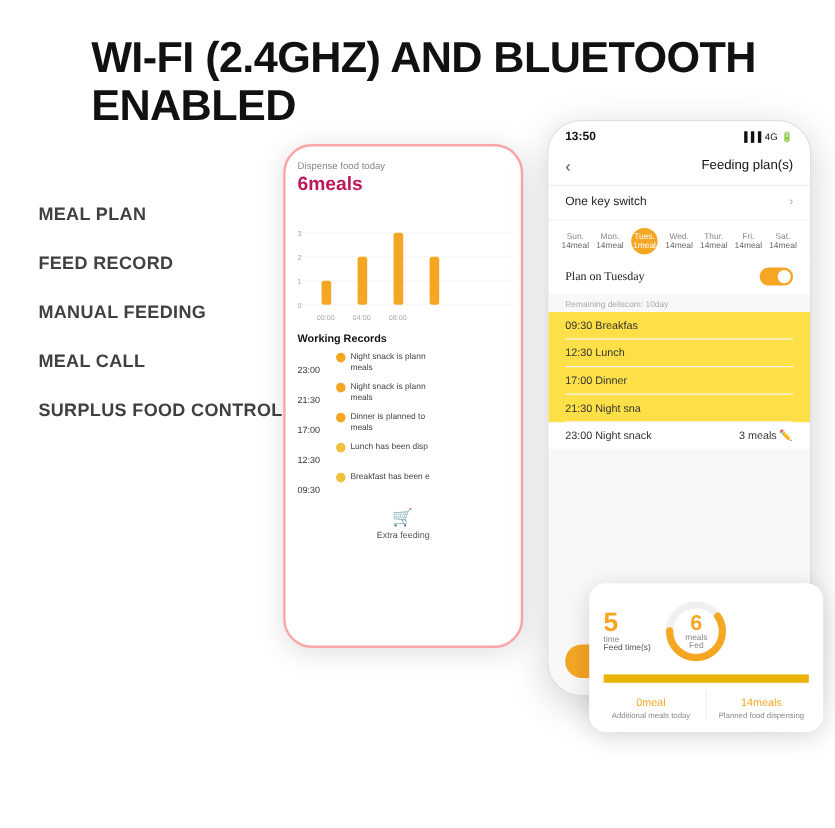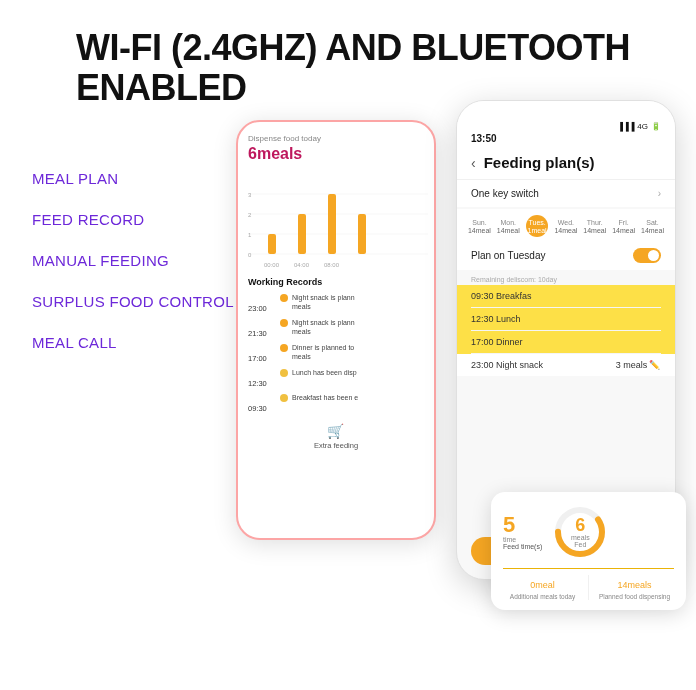--- a/index.html
+++ b/index.html
@@ -29,22 +29,22 @@
     .features {
       position: absolute;
       left: 32px;
       top: 170px;
       display: flex;
       flex-direction: column;
       gap: 24px;
     }
     .feature-item {
       font-size: 15px;
-      font-weight: 400;
-      color: #6d28d9;
+      font-weight: 700;
+      color: #404040;
       letter-spacing: 0.3px;
     }
 
     
     .phones-container {
       position: absolute;
       right: 20px;
       top: 100px;
       width: 440px;
       height: 560px;
@@ -151,21 +151,20 @@
       background: #ffffff;
       display: flex;
       justify-content: space-between;
       align-items: center;
       padding: 8px 14px 4px;
     }
     .status-time {
       font-size: 10px;
       font-weight: 600;
       color: #111;
-      margin-top: 24px;
     }
     .status-icons {
       font-size: 8px;
       color: #111;
       display: flex;
       gap: 3px;
       align-items: center;
     }
 
     .phone-nav {
@@ -174,25 +173,25 @@
       align-items: center;
       padding: 6px 14px 8px;
       border-bottom: 1px solid #f0f0f0;
     }
     .nav-back {
       font-size: 14px;
       color: #555;
       margin-right: 8px;
     }
     .nav-title {
-      font-size: 15px;
-      font-weight: 700;
+      font-size: 11px;
+      font-weight: 400;
       color: #111;
       flex: 1;
-      text-align: left;
+      text-align: right;
     }
 
     .one-key-row {
       background: #ffffff;
       display: flex;
       justify-content: space-between;
       align-items: center;
       padding: 8px 14px;
       margin-bottom: 2px;
     }
@@ -248,20 +247,21 @@
       background: #ffffff;
       display: flex;
       justify-content: space-between;
       align-items: center;
       padding: 7px 14px 7px;
       margin-bottom: 2px;
     }
     .plan-text {
       font-size: 10px;
       color: #222;
+      font-family: Liberation Serif, serif;
     }
 
     
     .toggle {
       width: 28px;
       height: 15px;
       background: #f5a623;
       border-radius: 8px;
       position: relative;
     }
@@ -352,21 +352,21 @@
       line-height: 1;
     }
     .donut-label {
       font-size: 7px;
       color: #888;
     }
 
     .stats-bottom {
       display: flex;
       gap: 6px;
-      border-top: 1px solid #eab308;
+      border-top: 7px solid #eab308;
       padding-top: 6px;
       justify-content: flex-end;
     }
     .stat-box {
       flex: 1;
       display: flex;
       flex-direction: column;
       align-items: center;
       gap: 2px;
     }
@@ -431,22 +431,22 @@
   <div class="header-title">
     <span>WI-FI (2.4GHZ) AND BLUETOOTH</span><br>
     <span>ENABLED</span>
   </div>
 </div>
 
 <div class="features">
   <div class="feature-item">MEAL PLAN</div>
   <div class="feature-item">FEED RECORD</div>
   <div class="feature-item">MANUAL FEEDING</div>
+  <div class="feature-item">MEAL CALL</div>
   <div class="feature-item">SURPLUS FOOD CONTROL</div>
-  <div class="feature-item">MEAL CALL</div>
 </div>
 
 <div class="phones-container">
 
   <div class="phone-back">
     <div class="phone-back-content">
       <div class="dispense-label">Dispense food today</div>
       <div class="dispense-count">6meals</div>
 
       <div class="chart-area">
@@ -583,20 +583,23 @@
 
     <div class="meal-list">
       <div class="meal-item">
         <span class="meal-time-name">09:30  Breakfas</span>
       </div>
       <div class="meal-item">
         <span class="meal-time-name">12:30  Lunch</span>
       </div>
       <div class="meal-item">
         <span class="meal-time-name">17:00  Dinner</span>
+      </div>
+      <div class="meal-item">
+        <span class="meal-time-name">21:30  Night sna</span>
       </div>
     </div>
 
     <div class="last-meal-row">
       <span>23:00  Night snack</span>
       <span>3 meals ✏️</span>
     </div>
 
     <div class="save-btn">Save</div>
 

